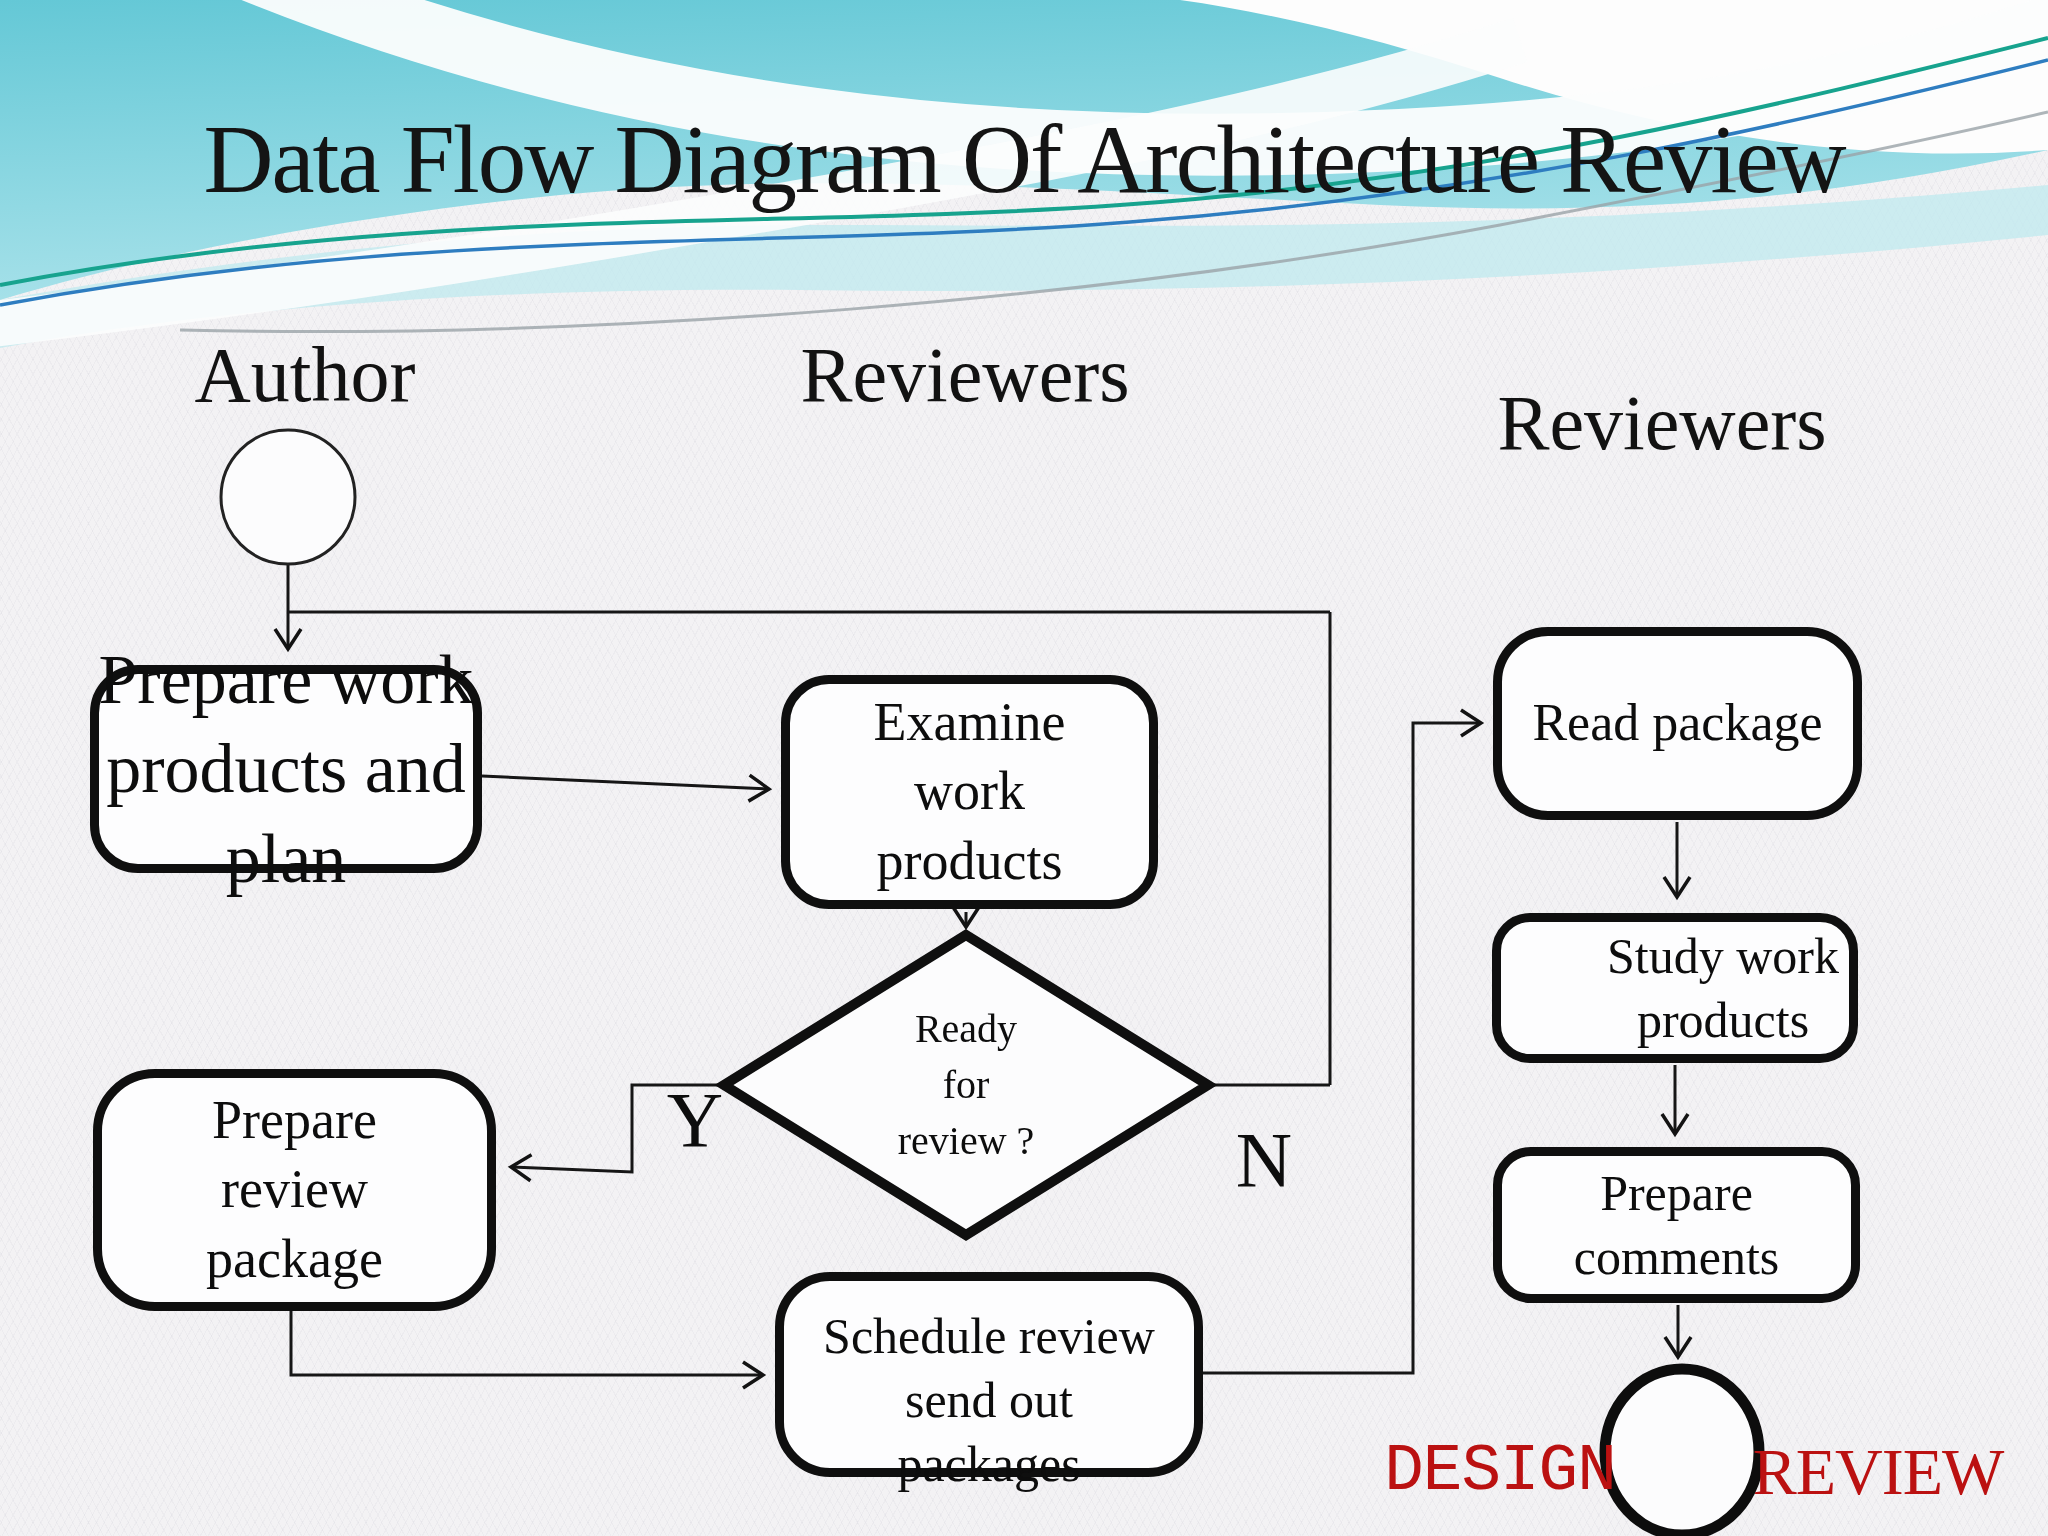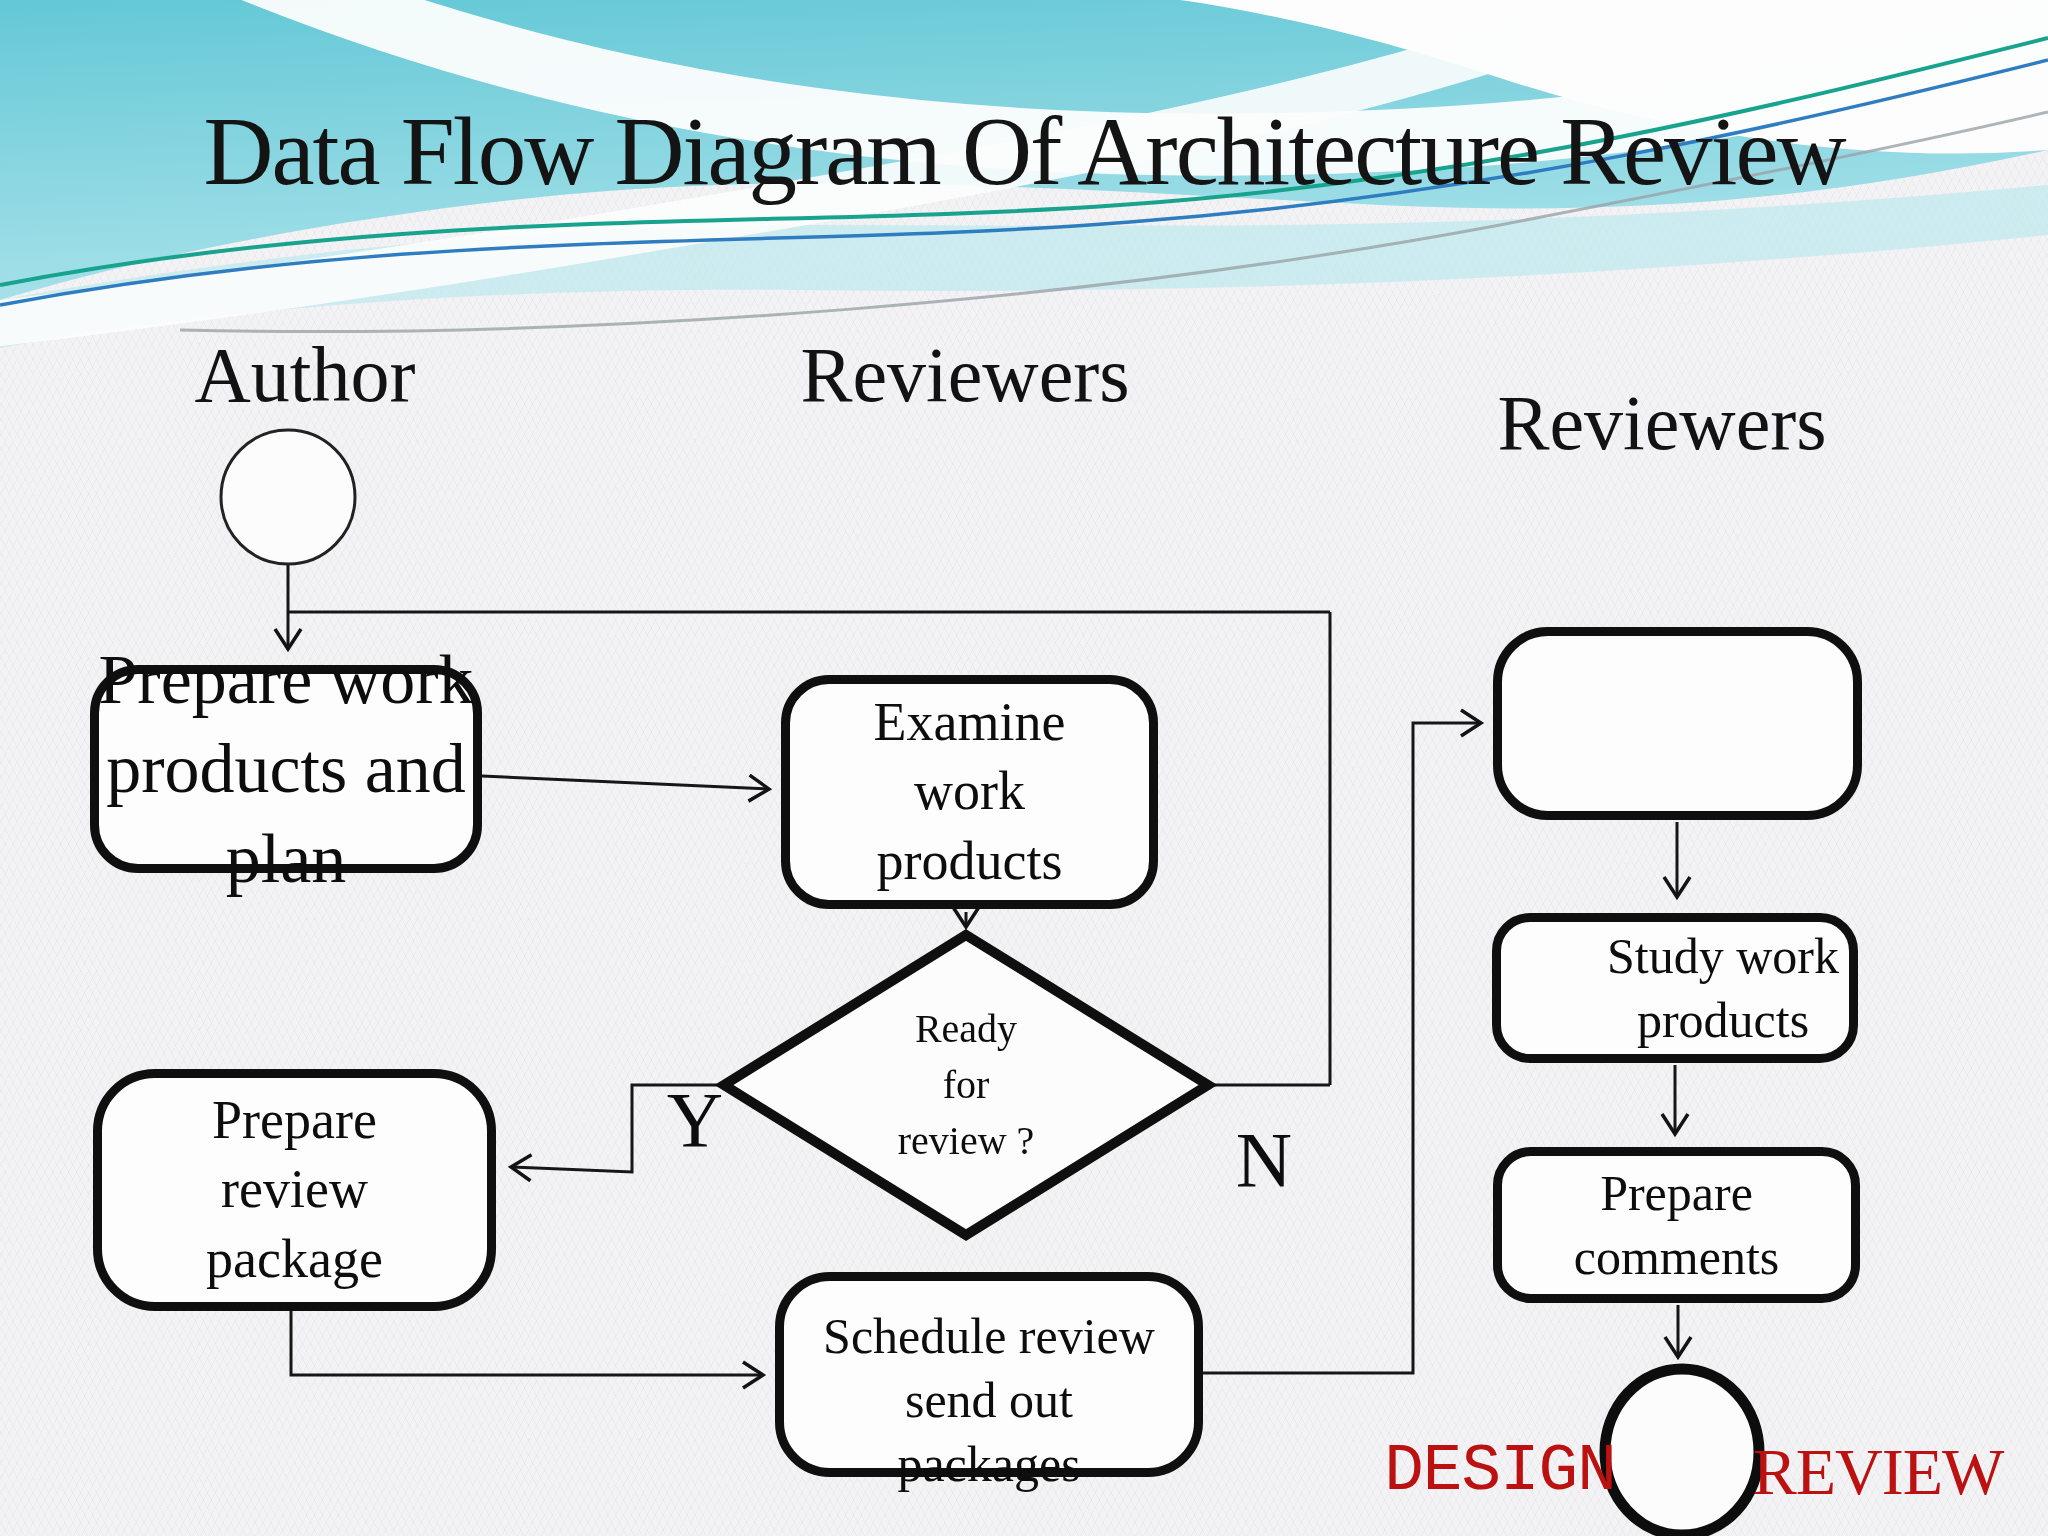--- a/index.html
+++ b/index.html
@@ -16,21 +16,21 @@
     content:"";
     position:absolute;inset:0;
     background:
       repeating-linear-gradient(62deg, rgba(150,150,170,.07) 0 1px, transparent 1px 7px),
       repeating-linear-gradient(-62deg, rgba(150,150,170,.07) 0 1px, transparent 1px 7px);
     pointer-events:none;
   }
   .waves{position:absolute;left:0;top:0;}
   .diagram{position:absolute;left:0;top:0;}
   .title{
-    position:absolute;left:1024px;top:96px;transform:translateX(-50%);
+    position:absolute;left:1024px;top:104px;transform:translateX(-50%);
     font-size:97px;letter-spacing:-2px;color:#141414;white-space:nowrap;
   }
   .col-head{
     position:absolute;top:330px;transform:translateX(-50%);
     font-size:78px;color:#121212;white-space:nowrap;
   }
   .col-author{left:305px;}
   .col-moderator{left:965px;}
   .col-reviewers{left:1662px;margin-top:48px;}
   .box{
@@ -126,20 +126,21 @@
 products</div>
   <div class="label" style="left:726px;top:955px;width:480px;height:260px;font-size:40px;line-height:1.4;">Ready
 for
 review ?</div>
   <div class="label" style="left:93px;top:1069px;width:403px;height:242px;font-size:54px;">Prepare
 review
 package</div>
   <div class="label" style="left:775px;top:1272px;width:428px;height:256px;font-size:50px;">Schedule review
 send out
 packages</div>
+  <div class="label" style="left:1493px;top:627px;width:369px;height:193px;font-size:52px;">Read package</div>
   <div class="label" style="left:1492px;top:913px;width:366px;height:150px;font-size:50px;padding-left:48px;">Study work
 products</div>
   <div class="label" style="left:1493px;top:1147px;width:367px;height:156px;font-size:50px;">Prepare
 comments</div>
 
   <div class="branch" style="left:647px;top:1072px;width:96px;height:96px;">Y</div>
   <div class="branch" style="left:1216px;top:1112px;width:96px;height:96px;">N</div>
 
   <div class="footer-word" style="left:1500px;font-family:Liberation Mono, monospace;">DESIGN</div>
   <div class="footer-word" style="left:1878px;">REVIEW</div>

